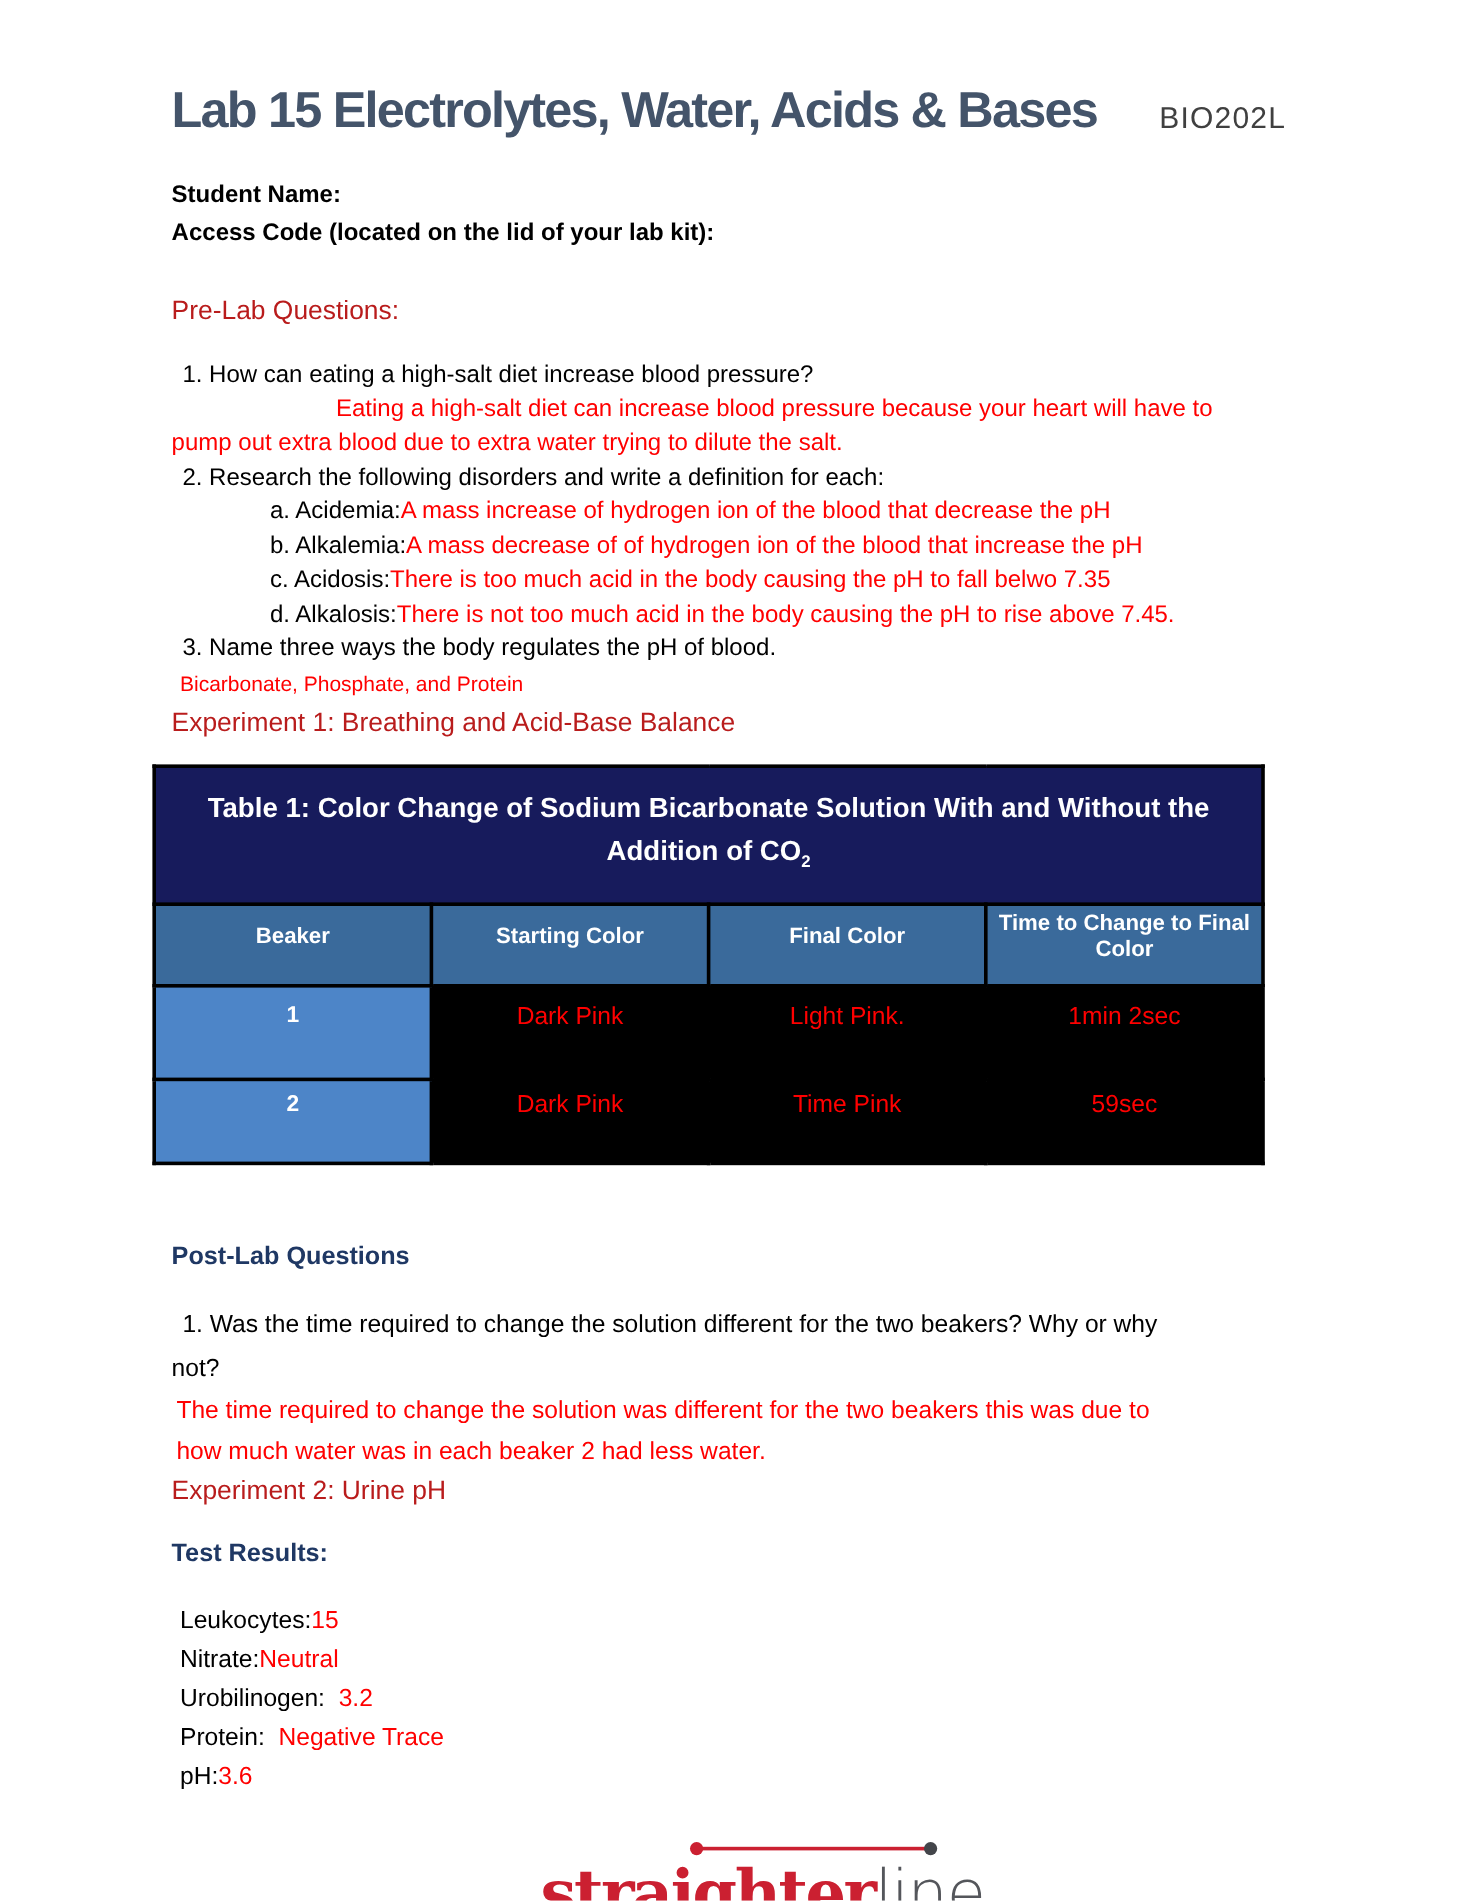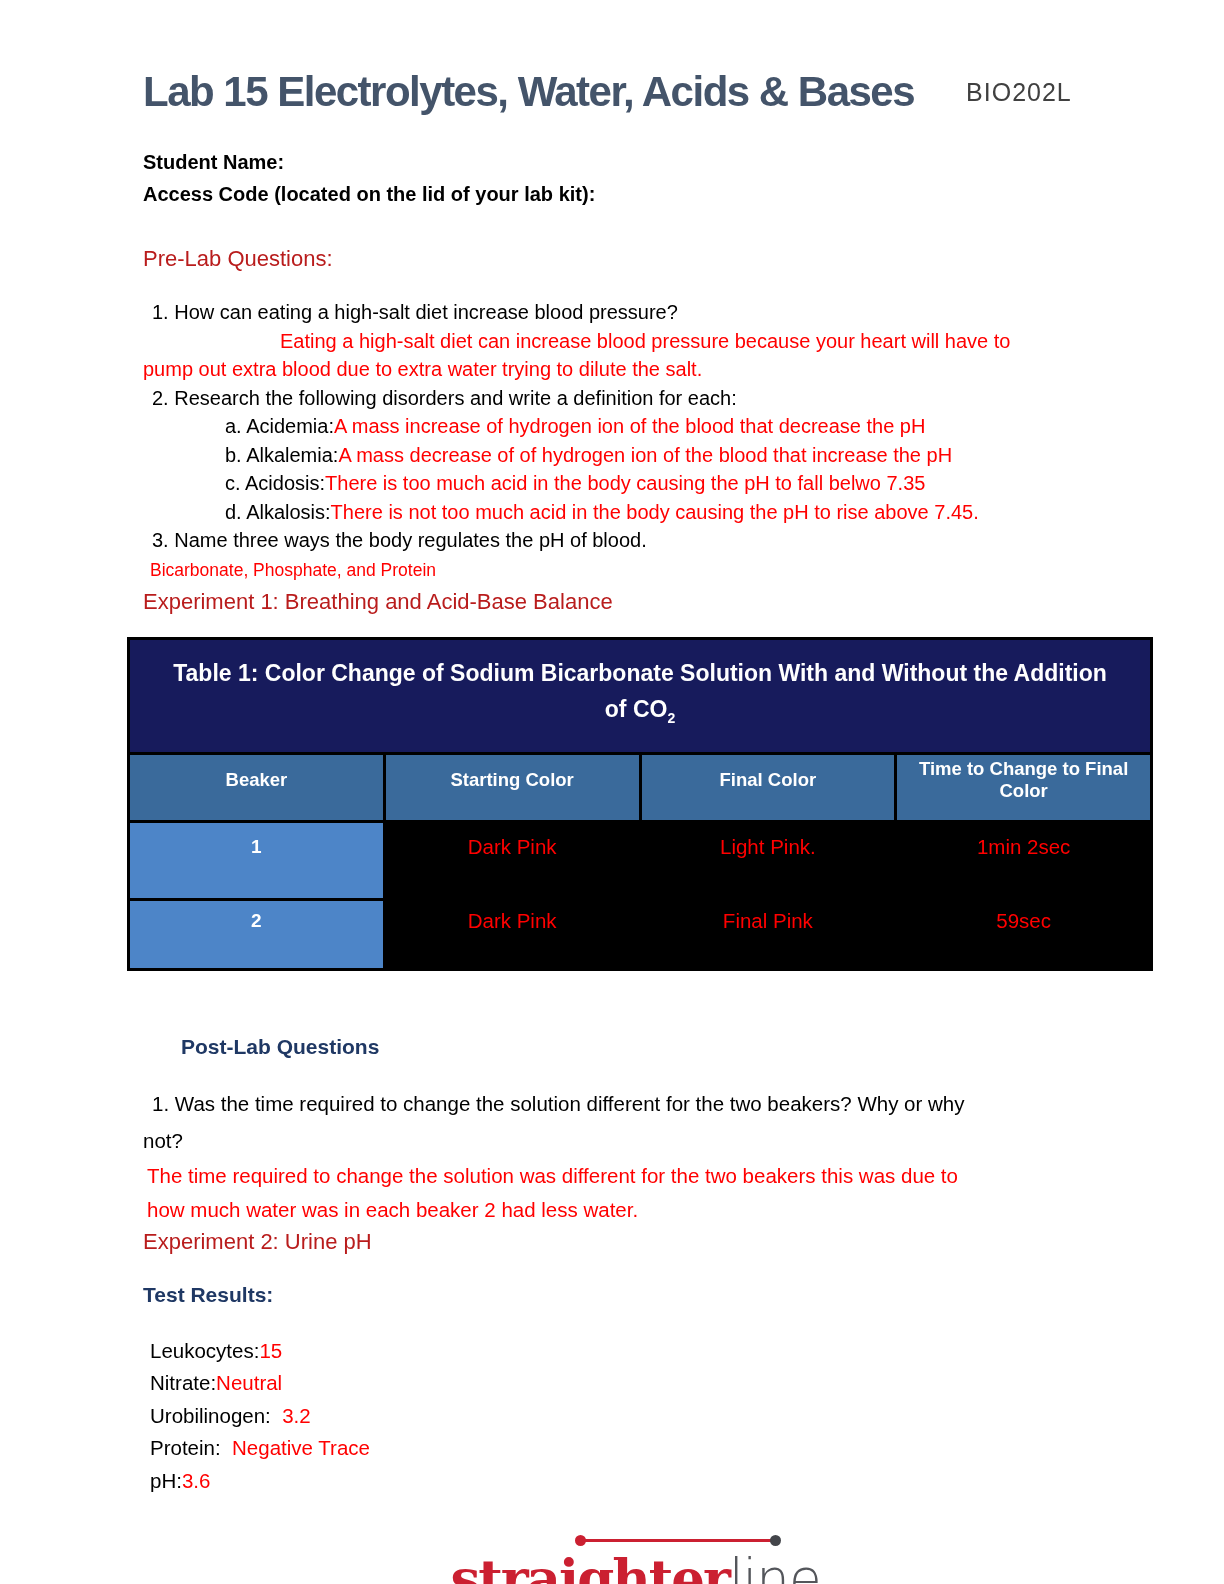--- a/index.html
+++ b/index.html
@@ -9,21 +9,21 @@
     width:1224px; height:1584px;
     margin:0 auto;
     background:#ffffff;
     font-family:"Liberation Sans", sans-serif;
     color:#000000;
     overflow:hidden;
   }
   .content { padding:70px 96px 0 143px; }
 
   
-  .title-row { display:flex; align-items:center; }
+  .title-row { display:flex; align-items:flex-end; }
   .doc-title {
     font-size:42px; font-weight:600; color:#44546A;
     letter-spacing:-1.5px; line-height:1.05;
   }
   .course-code {
     font-size:25px; color:#404040; margin-left:52px;
     letter-spacing:1px; font-weight:400;
   }
   .student-block { margin-top:32px; font-size:20px; font-weight:bold; line-height:32px; }
 
@@ -38,21 +38,21 @@
   .q-black { color:#000000; padding-left:9px; }
   .red { color:#FF0000; }
   .ans-indent1 { padding-left:137px; }
   .sub-item { padding-left:82px; }
   .q3-answer { font-size:17.5px; padding-left:7px; line-height:30px; }
   .exp1-heading { margin-top:4px; }
 
   
   .t1 {
     margin:22px 0 0 -16px;
-    width:1026px;
+    width:927px;
     border-collapse:collapse;
     table-layout:fixed;
   }
   .t1 td {
     border:3px solid #000000;
     text-align:center; vertical-align:middle;
   }
   .t1 .title-cell {
     background:#171B5C; color:#ffffff;
     height:115px; font-size:23px; font-weight:bold;
@@ -70,21 +70,21 @@
   }
   .t1 .data-cell {
     background:#000000; color:#FF0000;
     font-size:20.5px; padding-bottom:26px;
   }
   .t1 .row-1 td { height:78px; }
   .t1 .row-2 td { height:70px; }
   .t1 sub { font-size:14px; }
 
   
-  .postlab-heading { margin-top:64px;margin-left:38px; }
+  .postlab-heading { margin-top:64px; }
   .postlab-q { margin-top:26px; font-size:20.5px; line-height:37px; }
   .postlab-ans { font-size:20.5px; line-height:34px; padding-left:4px; }
   .exp2-heading { margin-top:2px; }
   .test-results-heading { margin-top:28px; }
   .results-list { margin-top:28px; font-size:20.5px; line-height:32.5px; padding-left:7px; }
 
   
   .logo-wrap { margin-top:34px; text-align:center; }
   .logo-inner { position:relative; display:inline-block; padding-top:16px; }
   .logo-straighter {
@@ -160,21 +160,21 @@
         </tr>
         <tr class="row-1">
           <td class="beaker-cell">1</td>
           <td class="data-cell">Dark Pink</td>
           <td class="data-cell">Light Pink.</td>
           <td class="data-cell">1min 2sec</td>
         </tr>
         <tr class="row-2">
           <td class="beaker-cell">2</td>
           <td class="data-cell">Dark Pink</td>
-          <td class="data-cell">Final Pink</td>
+          <td class="data-cell">Time Pink</td>
           <td class="data-cell">59sec</td>
         </tr>
       </tbody>
     </table>
 
     <div class="h-navy postlab-heading">Post-Lab Questions</div>
 
     <div class="postlab-q">
       <div class="q-black">1. Was the time required to change the solution different for the two beakers? Why or why</div>
       <div>not?</div>

